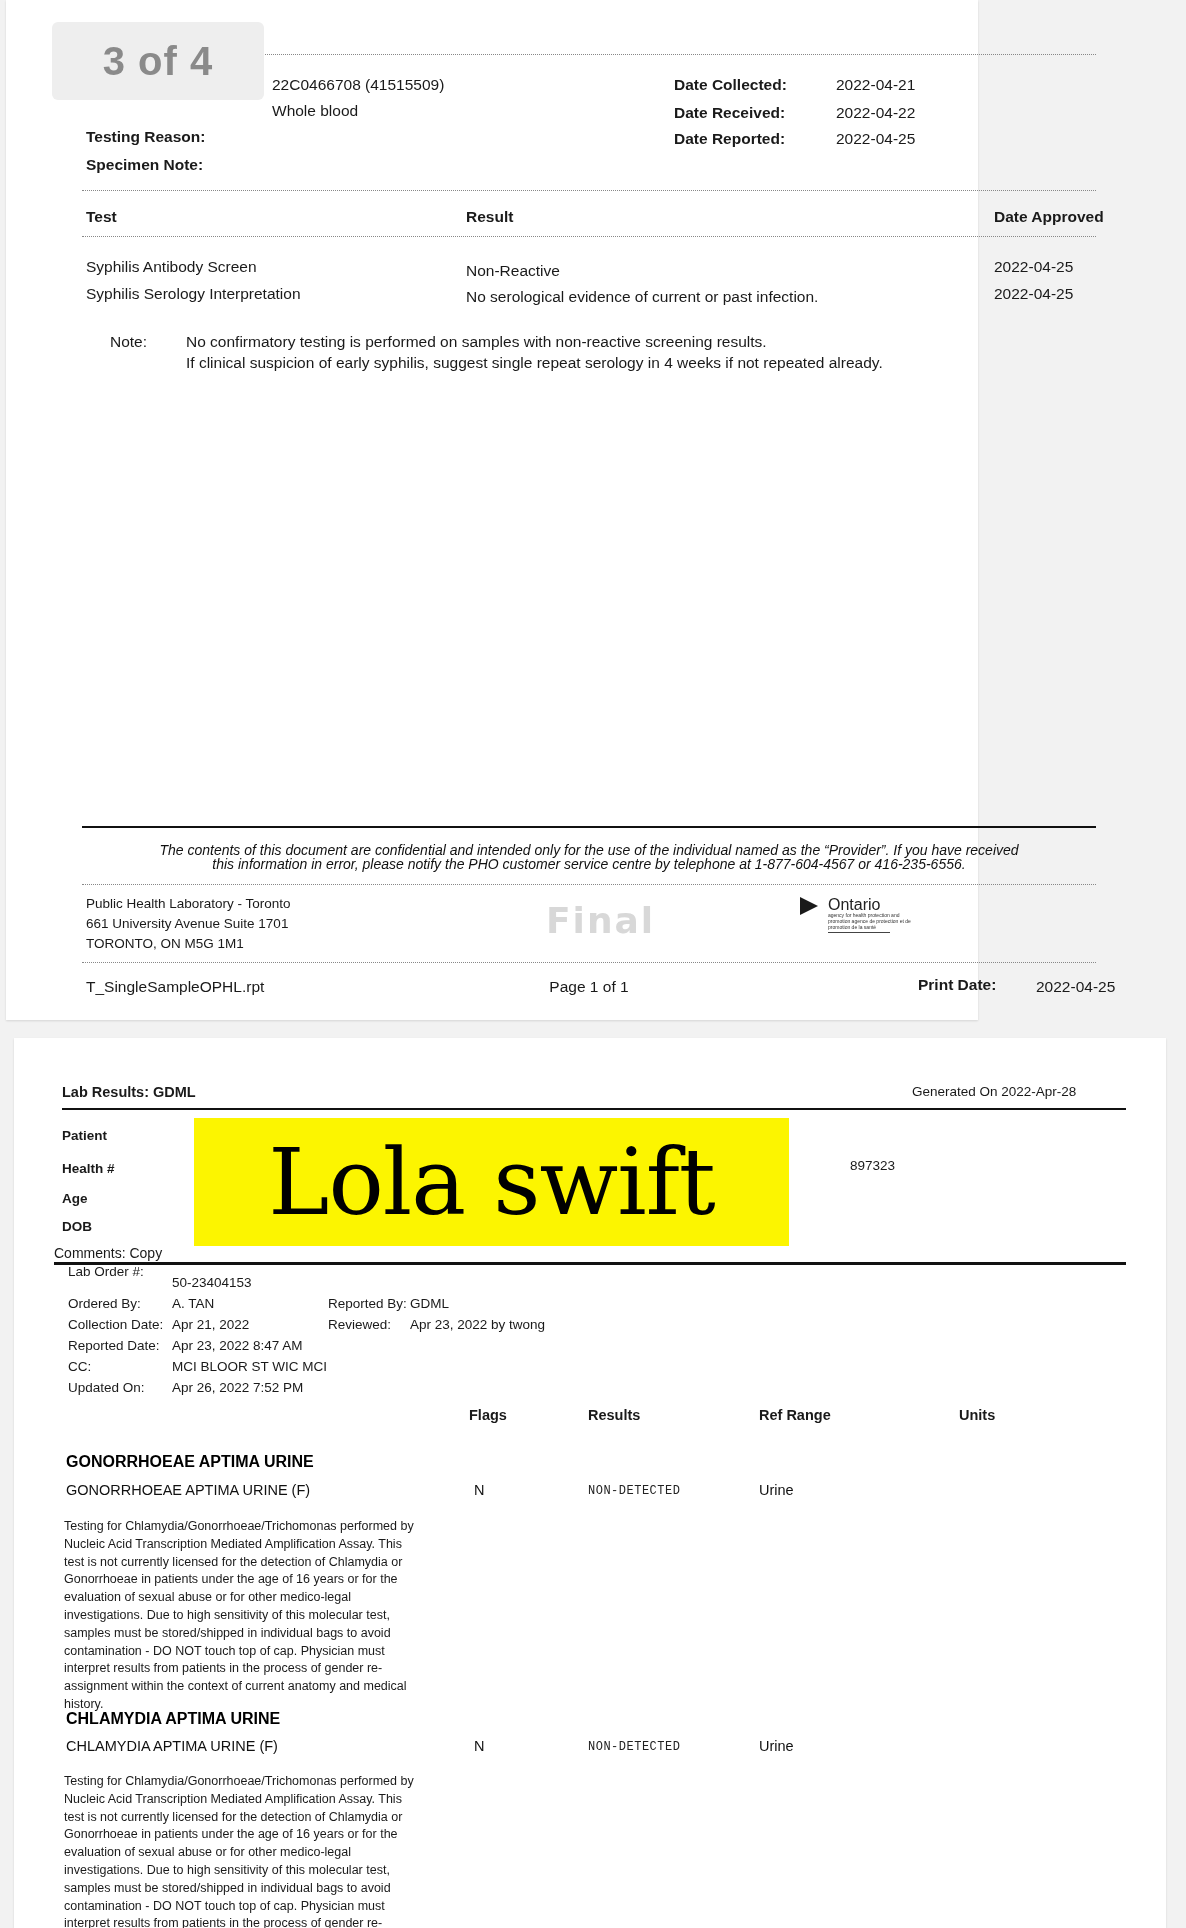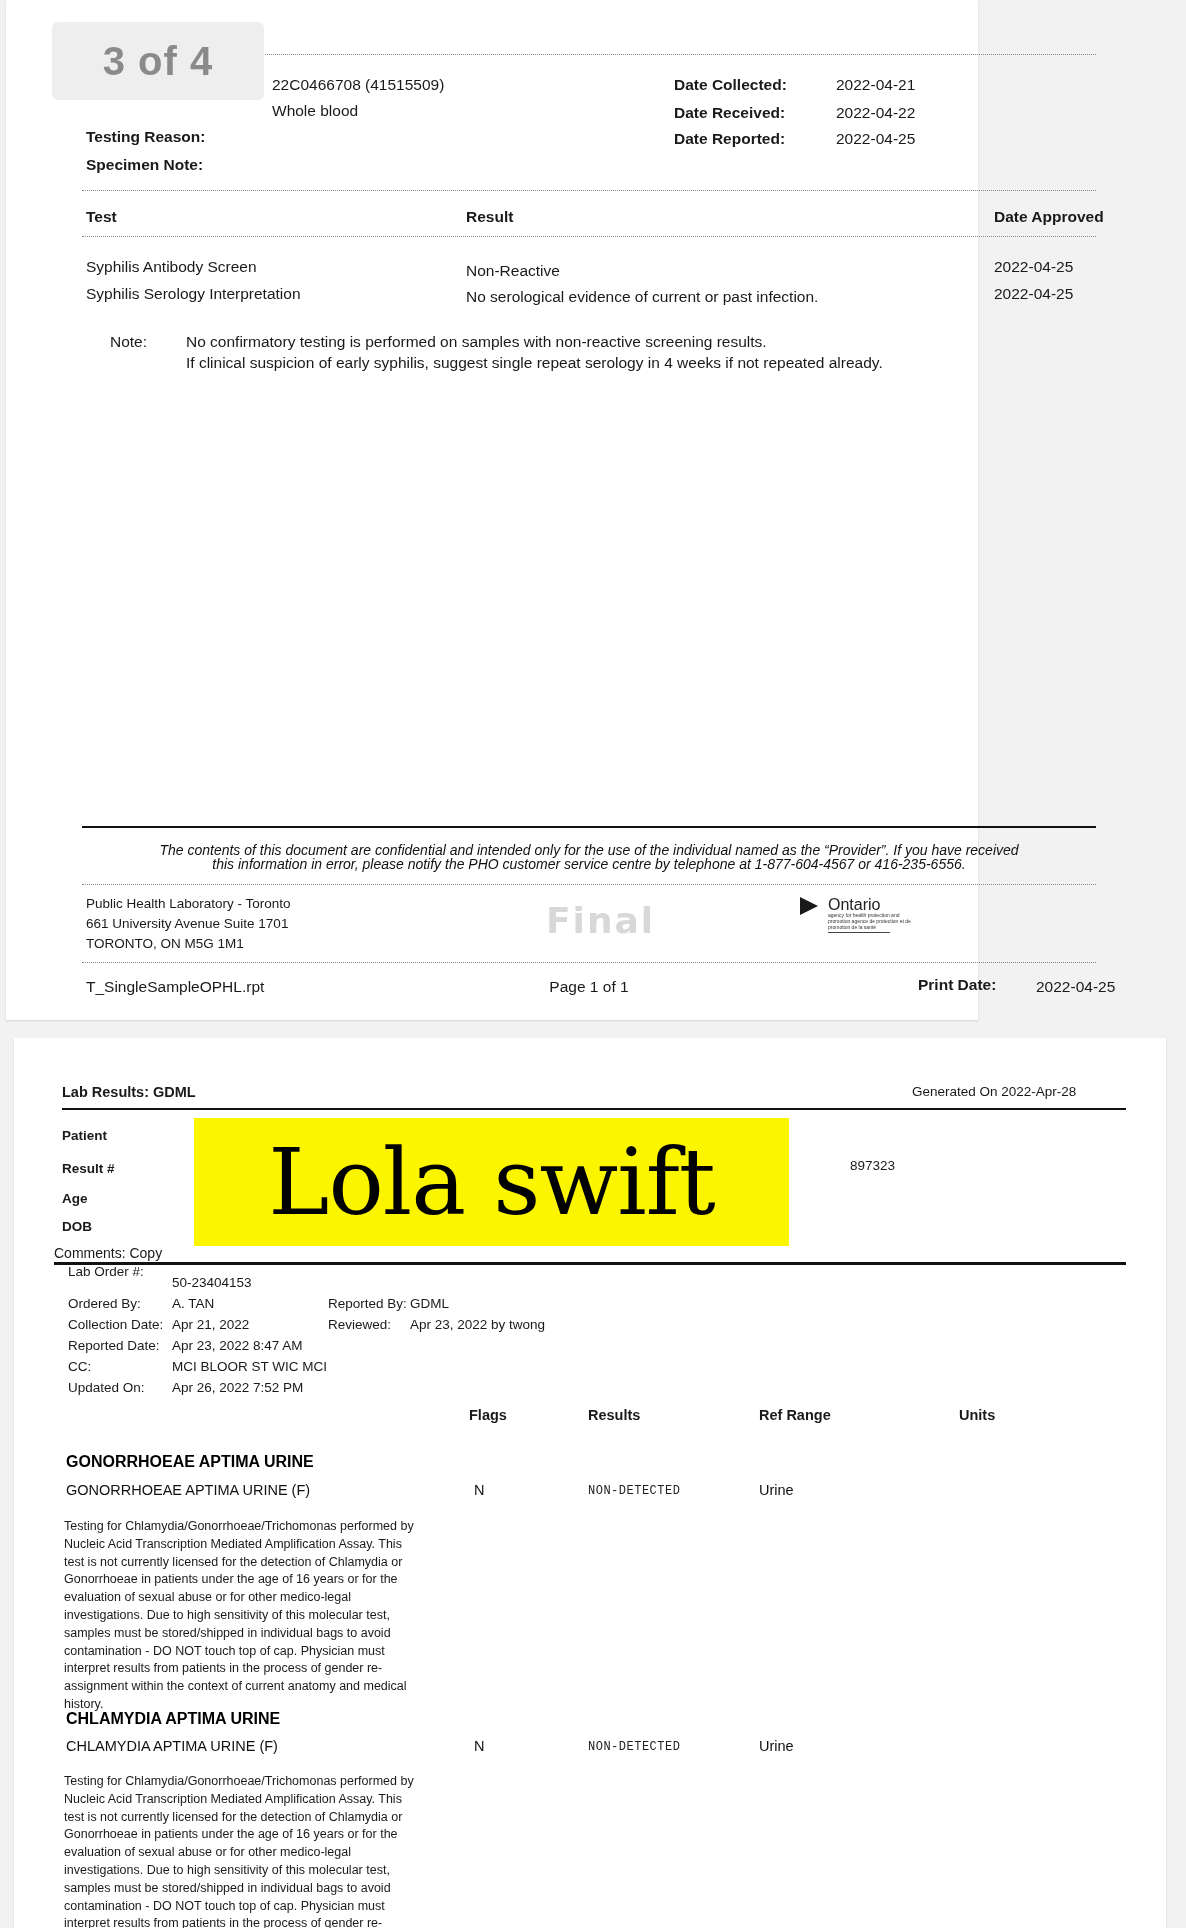--- a/index.html
+++ b/index.html
@@ -324,21 +324,21 @@
   </div>
 
   <div class="doc2">
 
     <div class="t p2-title">Lab Results: GDML</div>
     <div class="t p2-generated">Generated On 2022-Apr-28</div>
 
     <div class="solid-line" style="left:48px; top:70px; width:1064px; border-top:2px solid #111;"></div>
 
     <div class="t p2-lbl p2-patient">Patient</div>
-    <div class="t p2-lbl p2-health">Result #</div>
+    <div class="t p2-lbl p2-health">Health #</div>
     <div class="t p2-lbl p2-age">Age</div>
     <div class="t p2-lbl p2-dob">DOB</div>
     <div class="t p2-comments">Comments: Copy</div>
     <div class="t p2-healthnum">897323</div>
 
     <div class="redaction">
       <span>Lola swift</span>
     </div>
 
     <div class="solid-line" style="left:40px; top:224px; width:1072px; border-top:3px solid #111;"></div>

